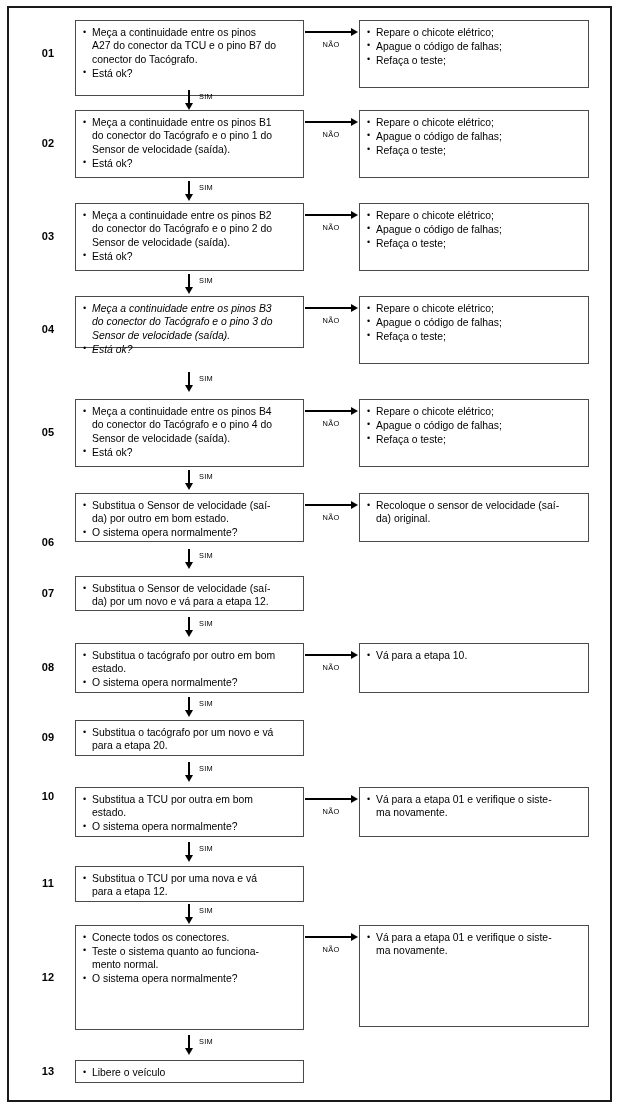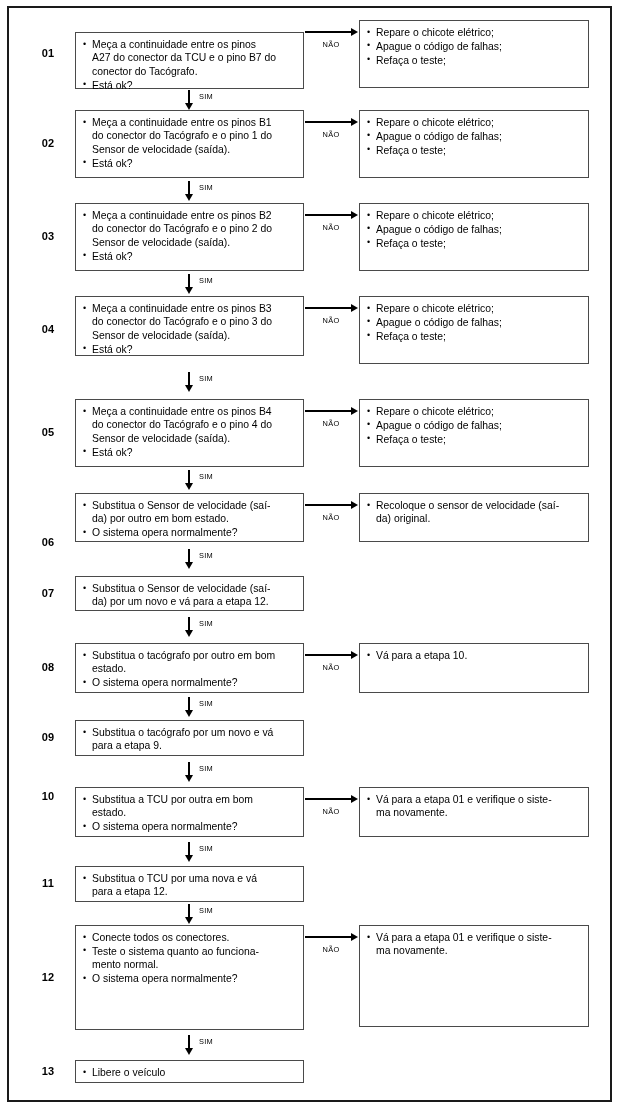--- a/index.html
+++ b/index.html
@@ -117,21 +117,21 @@
     width: 40px;
   }
 </style>
 </head>
 <body>
 
 <div id="page">
   <div id="outer-frame"></div>
   <div id="steps-container">
       <div class="step-number" style="top: 47px;">01</div>
-      <div class="box box-left" style="top: 20px; height: 57px; margin-top: 12px;">
+      <div class="box box-left" style="top: 20px; height: 76px;">
         <ul class="bullet-list">
           <li>Meça a continuidade entre os pinos
 A27 do conector da TCU e o pino B7 do
 conector do Tacógrafo.</li>
           <li>Está ok?</li>
         </ul>
       </div>
       <div class="box box-right" style="top: 20px; height: 68px;">
         <ul class="bullet-list">
           <li>Repare o chicote elétrico;</li>
@@ -195,21 +195,21 @@
         <div class="shaft" style="width: 47px;"></div>
         <div class="head" style="left: 46px;"></div>
       </div>
       <div class="label-nao" style="left: 311px; top: 223px;">NÃO</div>
       <div class="arrow-down" style="top: 273.5px; height: 20px;">
         <div class="shaft" style="height: 14px;"></div>
         <div class="head" style="top: 13px;"></div>
       </div>
       <div class="label-sim" style="top: 275.5px;">SIM</div>
       <div class="step-number" style="top: 323px;">04</div>
-      <div class="box box-left" style="top: 296px; height: 60px;">
+      <div class="box box-left" style="top: 296px; height: 52px; font-style: italic;">
         <ul class="bullet-list">
           <li>Meça a continuidade entre os pinos B3
 do conector do Tacógrafo e o pino 3 do
 Sensor de velocidade (saída).</li>
           <li>Está ok?</li>
         </ul>
       </div>
       <div class="box box-right" style="top: 296px; height: 68px;">
         <ul class="bullet-list">
           <li>Repare o chicote elétrico;</li>
@@ -309,21 +309,21 @@
       <div class="label-nao" style="left: 311px; top: 663px;">NÃO</div>
       <div class="arrow-down" style="top: 696.5px; height: 20px;">
         <div class="shaft" style="height: 14px;"></div>
         <div class="head" style="top: 13px;"></div>
       </div>
       <div class="label-sim" style="top: 698.5px;">SIM</div>
       <div class="step-number" style="top: 731px;">09</div>
       <div class="box box-left" style="top: 720px; height: 36px;">
         <ul class="bullet-list">
           <li>Substitua o tacógrafo por um novo e vá
-para a etapa 9.</li>
+para a etapa 20.</li>
         </ul>
       </div>
       <div class="arrow-down" style="top: 761.5px; height: 20px;">
         <div class="shaft" style="height: 14px;"></div>
         <div class="head" style="top: 13px;"></div>
       </div>
       <div class="label-sim" style="top: 763.5px;">SIM</div>
       <div class="step-number" style="top: 761px; margin-top: 29px;">10</div>
       <div class="box box-left" style="top: 787px; height: 50px;">
         <ul class="bullet-list">

